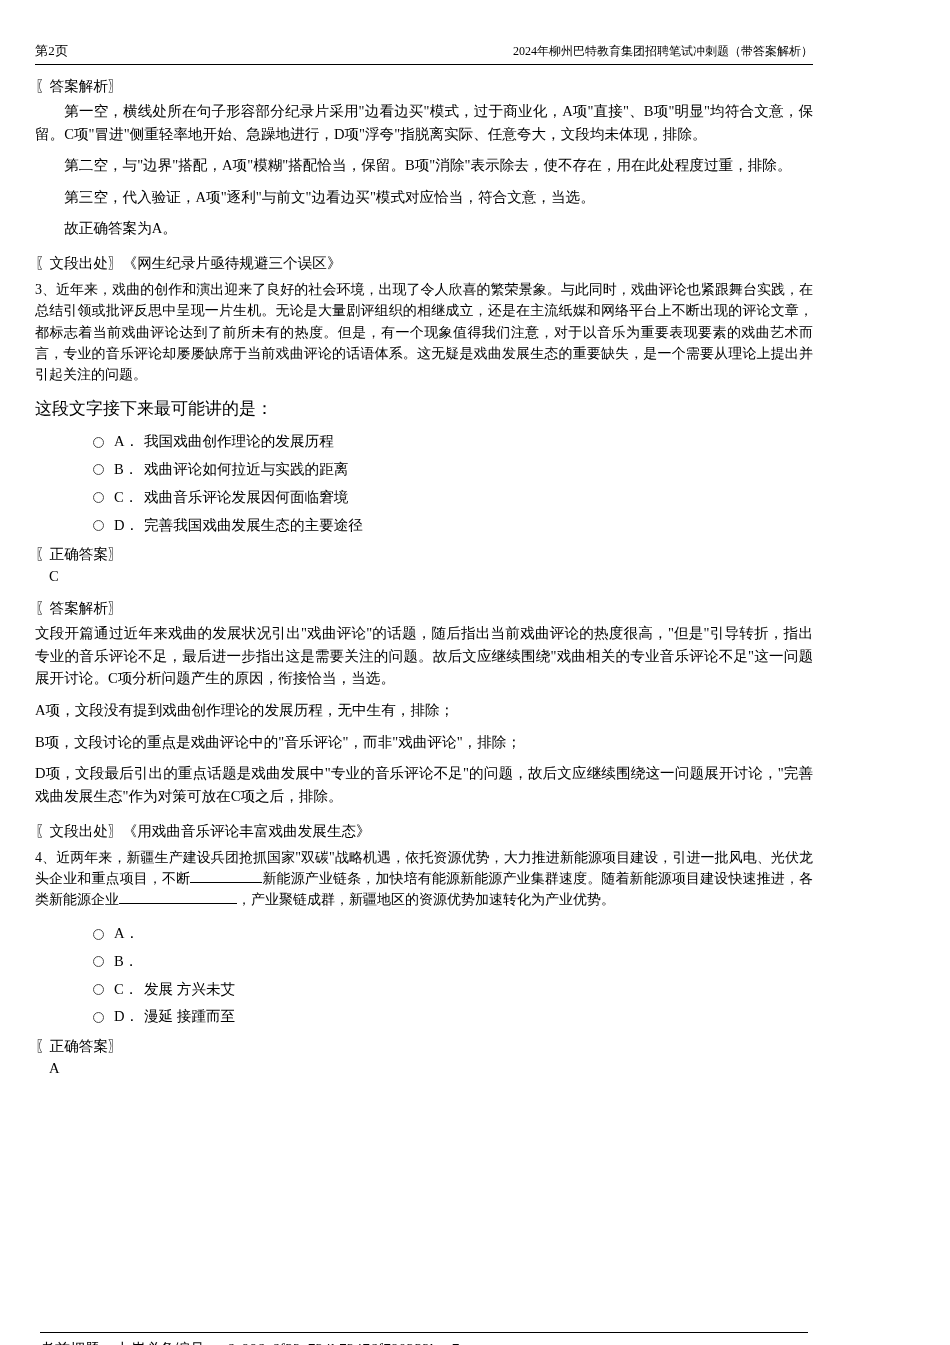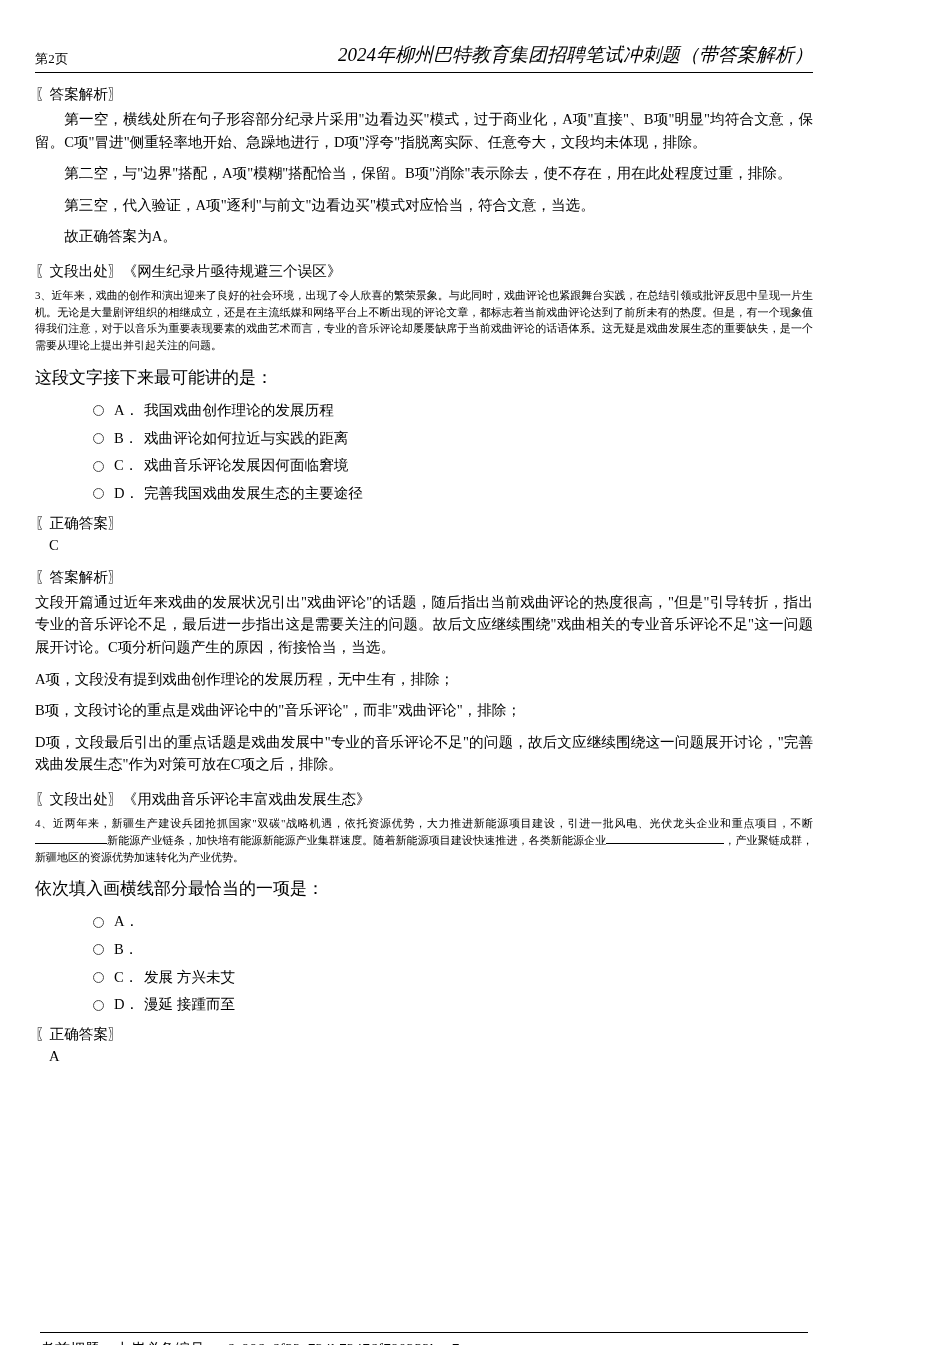--- a/index.html
+++ b/index.html
@@ -30,22 +30,21 @@
     align-items: flex-end;
     font-size: 13.5px;
     padding-top: 10px;
     padding-bottom: 4px;
   }
   .header-left {
     font-size: 13px;
     letter-spacing: 0.2px;
   }
   .header-right {
-    font-size: 19px;
-    font-style: italic;
+    font-size: 12px;
   }
   .header-rule {
     border-bottom: 1px solid #000;
     margin: 0 0 12px 0;
   }
   
   .block {
     font-size: 14.6px;
     line-height: 1.55;
     text-align: justify;
@@ -55,21 +54,21 @@
     text-indent: 2em;
   }
   .label-line {
     font-size: 14.6px;
     margin: 14px 0 6px 0;
   }
   .tight {
     margin-bottom: 4px;
   }
   .passage {
-    font-size: 11px;
+    font-size: 14px;
     line-height: 1.52;
     text-align: justify;
     margin: 6px 0 10px 0;
   }
   .q-stem {
     font-size: 17px;
     margin: 12px 0 8px 0;
   }
   
   .options {
@@ -189,21 +188,20 @@
 
   <div class="block">文段开篇通过近年来戏曲的发展状况引出"戏曲评论"的话题，随后指出当前戏曲评论的热度很高，"但是"引导转折，指出专业的音乐评论不足，最后进一步指出这是需要关注的问题。故后文应继续围绕"戏曲相关的专业音乐评论不足"这一问题展开讨论。C项分析问题产生的原因，衔接恰当，当选。</div>
   <div class="block">A项，文段没有提到戏曲创作理论的发展历程，无中生有，排除；</div>
   <div class="block">B项，文段讨论的重点是戏曲评论中的"音乐评论"，而非"戏曲评论"，排除；</div>
   <div class="block">D项，文段最后引出的重点话题是戏曲发展中"专业的音乐评论不足"的问题，故后文应继续围绕这一问题展开讨论，"完善戏曲发展生态"作为对策可放在C项之后，排除。</div>
 
   <div class="label-line">〖文段出处〗《用戏曲音乐评论丰富戏曲发展生态》</div>
 
   <div class="passage"><span>4、近两年来，新疆生产建设兵团抢抓国家"双碳"战略机遇，依托资源优势，大力推进新能源项目建设，引进一批风电、光伏龙头企业和重点项目，不断</span><span class="blank-line bl-short"></span><span>新能源产业链条，加快培有能源新能源产业集群速度。随着新能源项目建设快速推进，各类新能源企业</span><span class="blank-line bl-long"></span><span>，产业聚链成群，新疆地区的资源优势加速转化为产业优势。</span></div>
 
-  <div class="q-stem">依次填入画横线部分最恰当的一项是：</div>
 
   <ul class="options">
     <li class="option">
       <span class="radio"></span>
       <span class="opt-letter">A．</span>
     </li>
     <li class="option">
       <span class="radio"></span>
       <span class="opt-letter">B．</span>
     </li>

